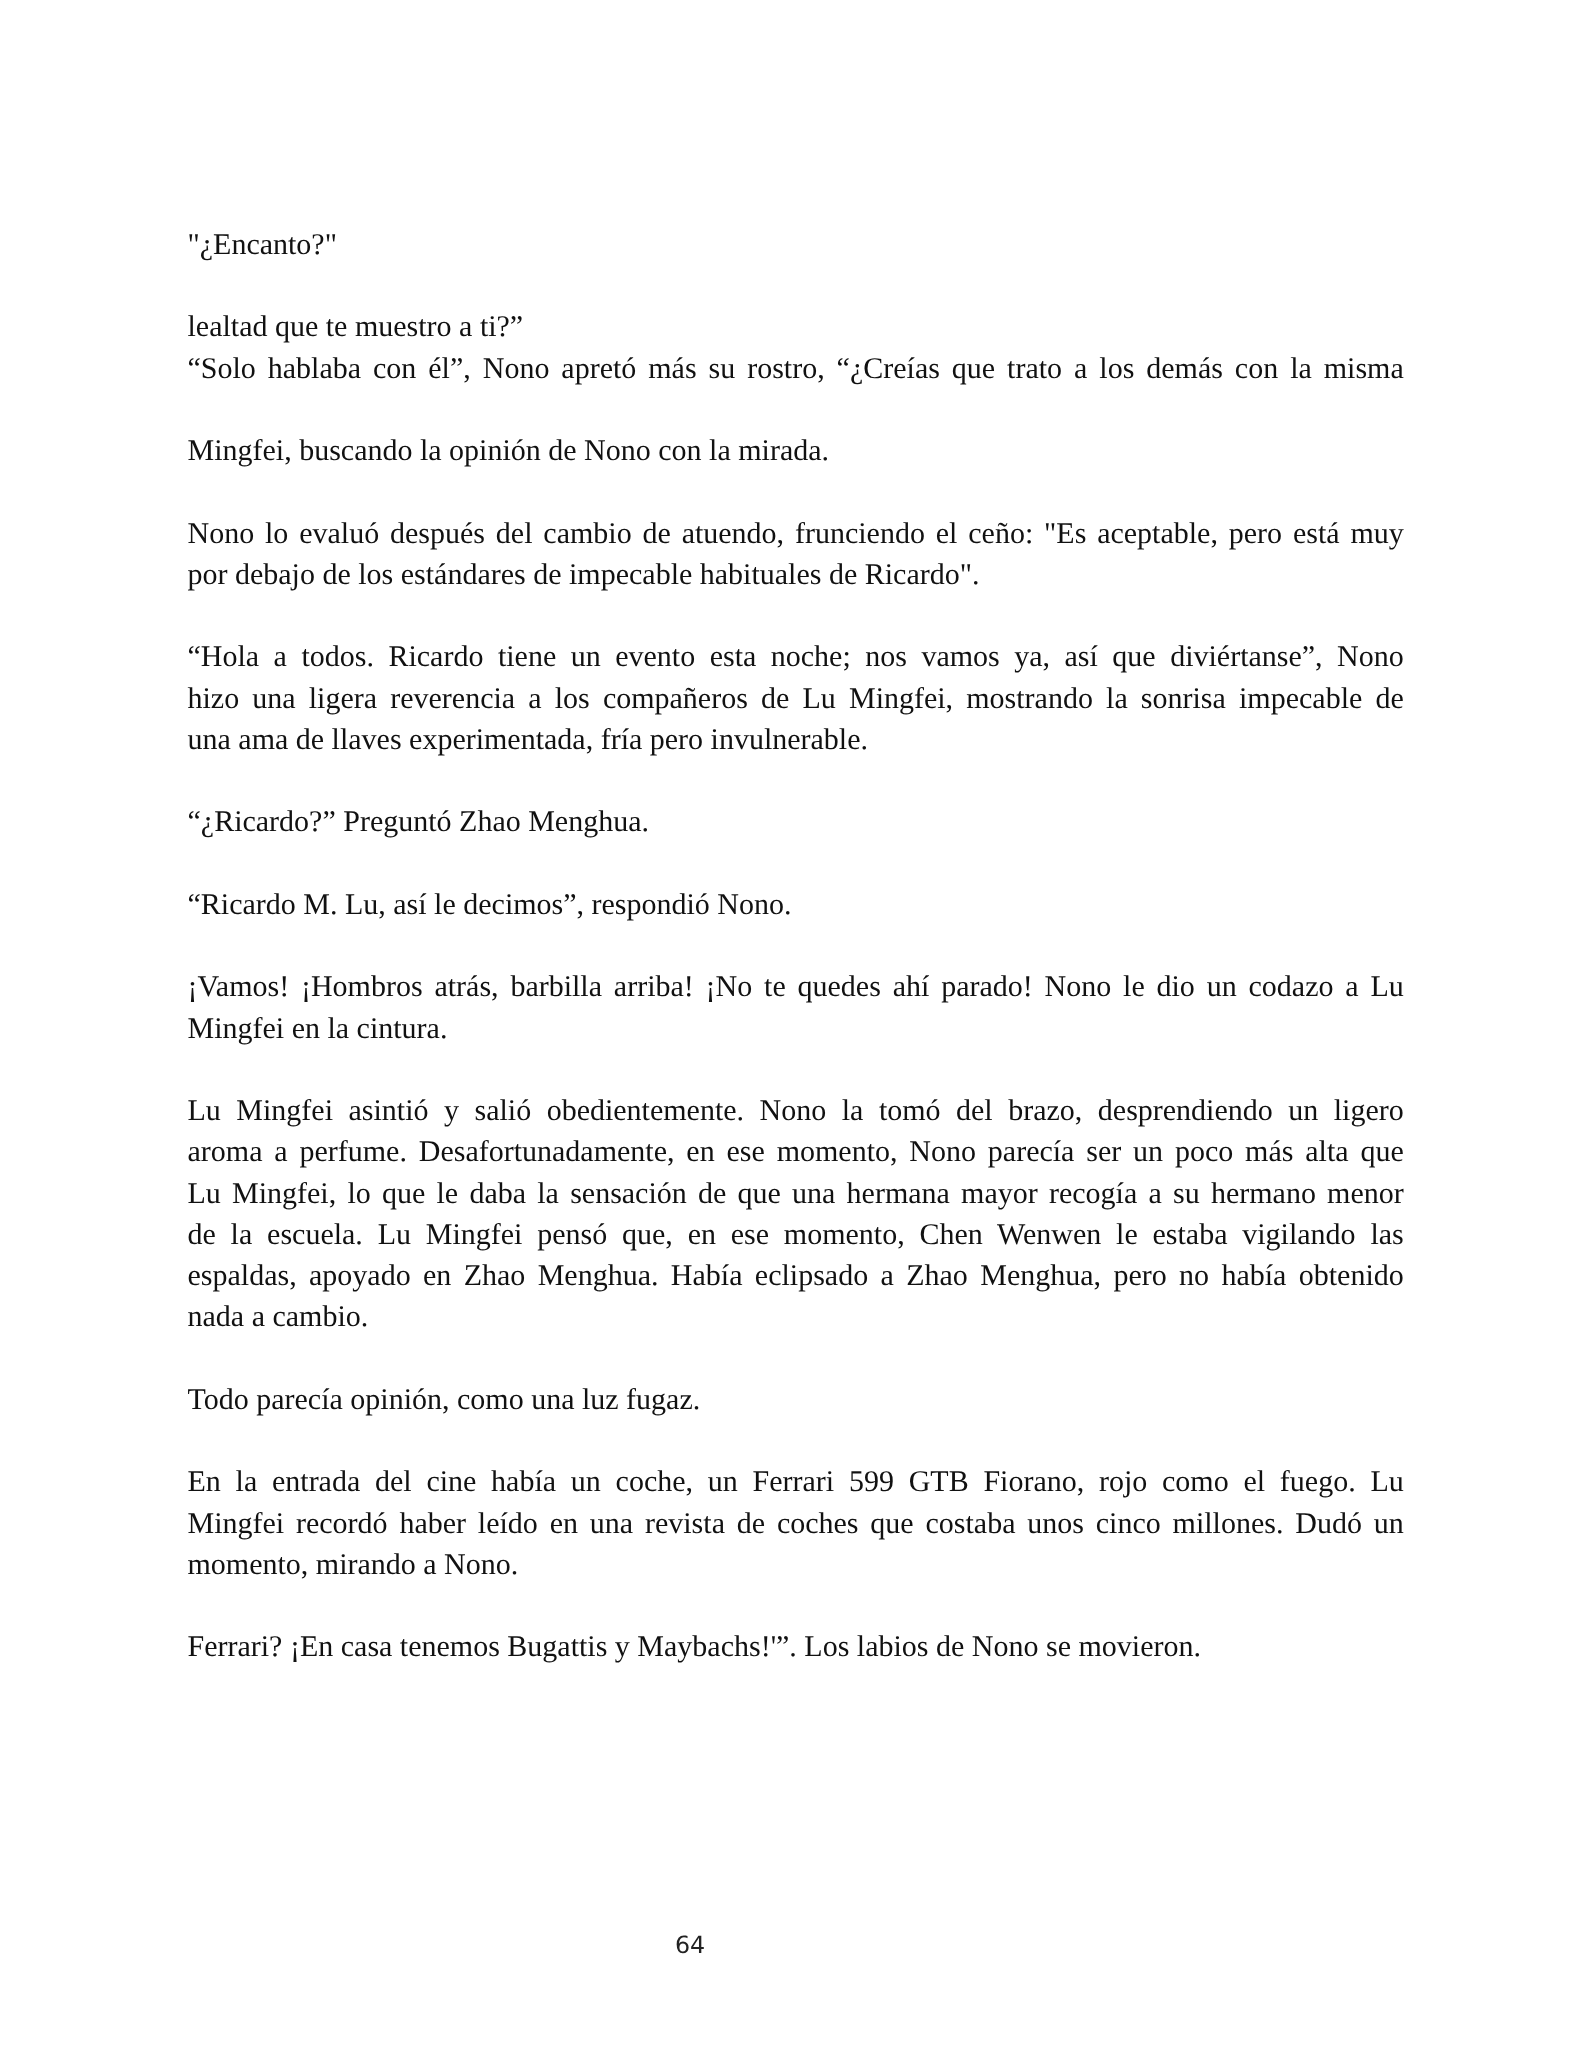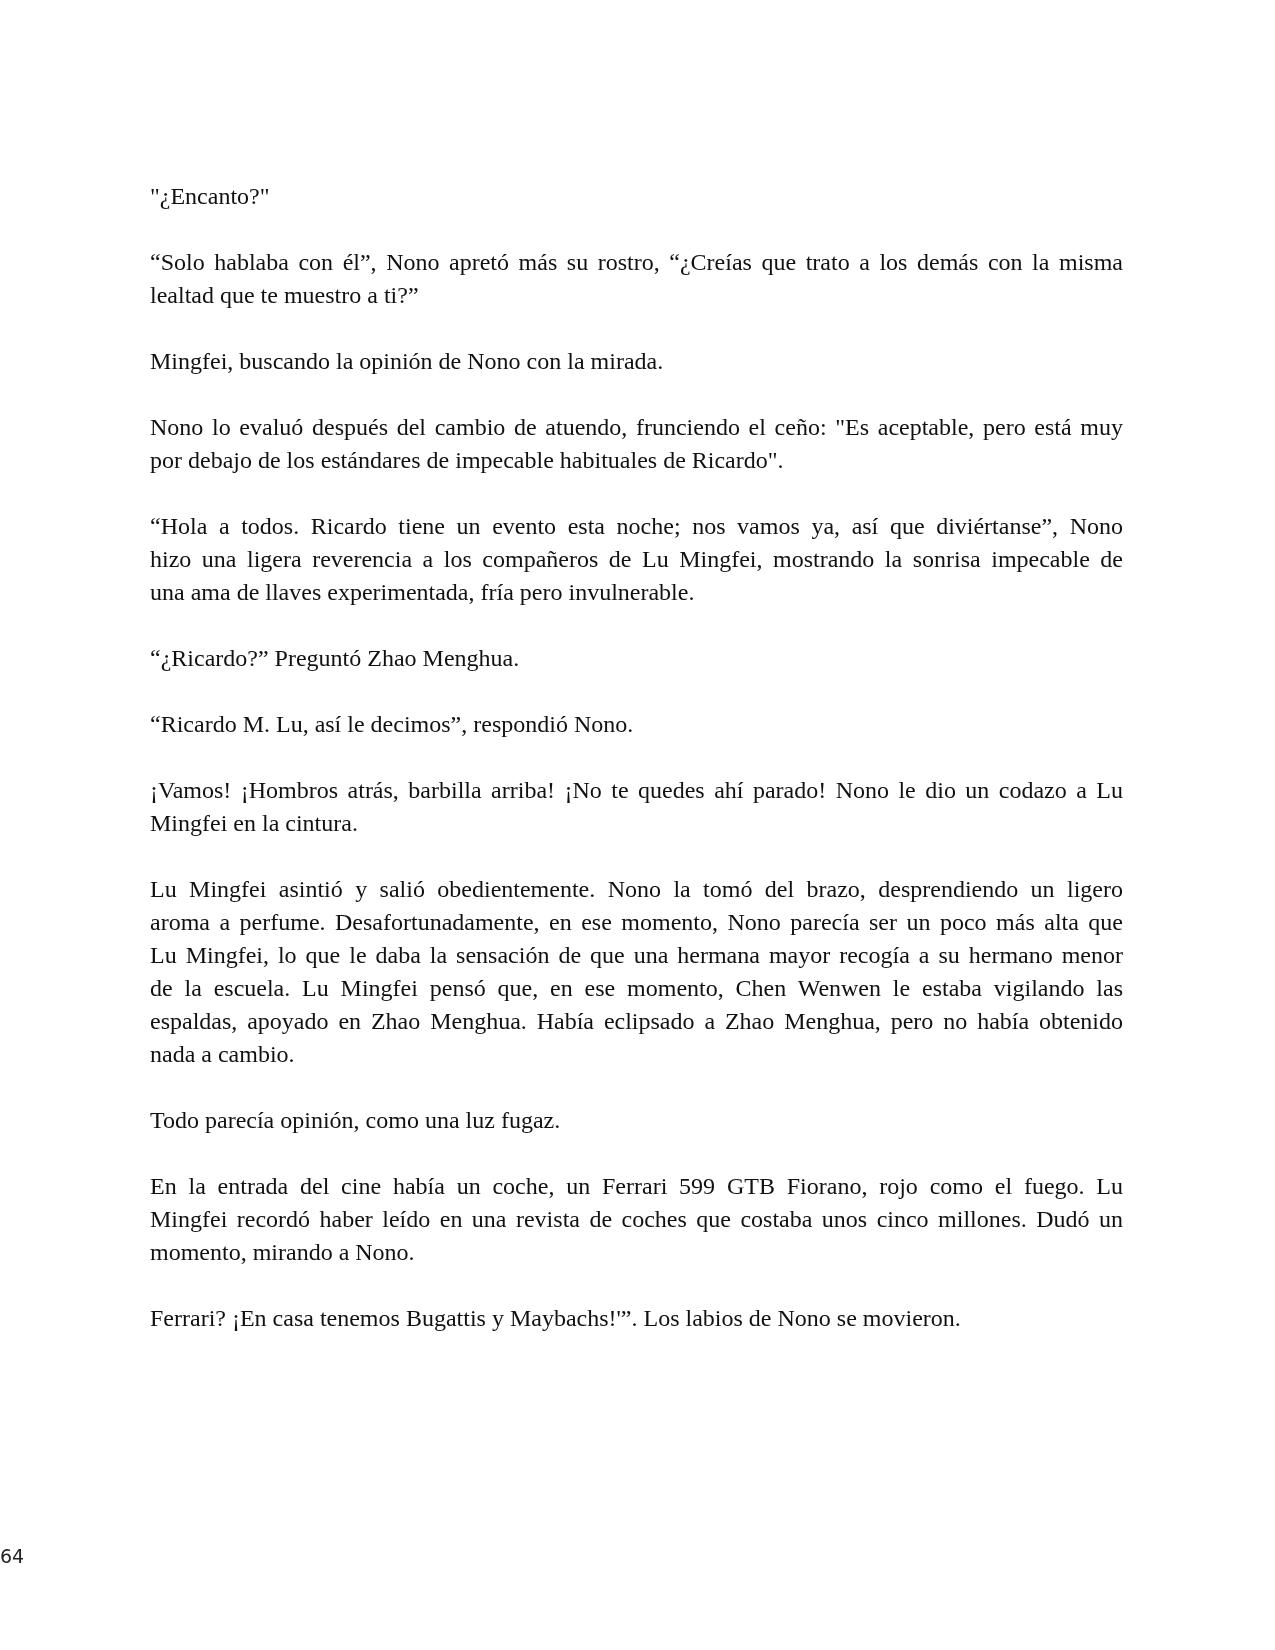--- a/index.html
+++ b/index.html
@@ -41,39 +41,39 @@
     .line.j {
       text-align: justify;
       text-align-last: justify;
       white-space: normal;
     }
     .page-number {
       position: absolute;
       left: 0;
       width: 1104px;
       top: 1545px;
-      text-align: left;
+      text-align: center;
       font-family: "DejaVu Sans", sans-serif;
       font-size: 19px;
       color: #222222;
     }
   </style>
 </head>
 <body>
 
 <div class="page">
   <div class="body-text">
 
     <p class="para">
       <span class="line">"¿Encanto?"</span>
     </p>
 
     <p class="para">
+      <span class="line">lealtad que te muestro a ti?”</span>
       <span class="line j">“Solo hablaba con él”, Nono apretó más su rostro, “¿Creías que trato a los demás con la misma</span>
-      <span class="line">lealtad que te muestro a ti?”</span>
     </p>
 
     <p class="para">
       <span class="line">Mingfei, buscando la opinión de Nono con la mirada.</span>
     </p>
 
     <p class="para">
       <span class="line j">Nono lo evaluó después del cambio de atuendo, frunciendo el ceño: "Es aceptable, pero está muy</span>
       <span class="line">por debajo de los estándares de impecable habituales de Ricardo".</span>
     </p>

